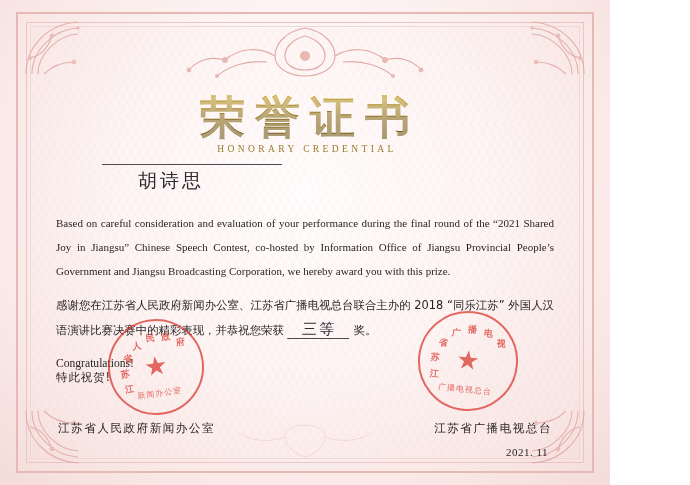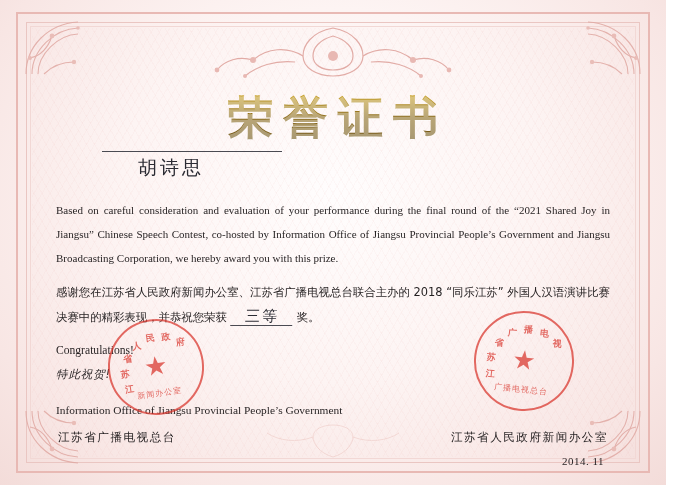--- a/index.html
+++ b/index.html
@@ -9,21 +9,21 @@
   }
   body {
     width: 690px;
     height: 485px;
     overflow: hidden;
     font-family: "Liberation Serif", serif;
   }
 
   .certificate {
     position: relative;
-    width: 666px;
+    width: 610px;
     height: 485px;
     background:
       radial-gradient(ellipse at 50% 40%, #fffdfd 0%, #fdf4f3 45%, #f8e6e4 80%, #f3dcd9 100%);
     box-sizing: border-box;
     overflow: hidden;
   }
 
   
   .frame-outer {
     position: absolute;
@@ -168,27 +168,25 @@
     line-height: 1.1;
   }
 
   .congrats {
     margin-top: 14px;
     font-size: 11.6px;
     color: #231f20;
     padding-left: 12px;
   }
   .congrats-cn {
-    margin-top: 10px;
     font-family: "DejaVu Sans", sans-serif;
     font-size: 11.4px;
     color: #231f20;
     padding-left: 12px;
     letter-spacing: 1px;
-    font-style: italic;
   }
 
   
   .sign-row {
     display: flex;
     justify-content: space-between;
     margin-top: 22px;
     padding: 0 12px;
     font-size: 11.4px;
     color: #231f20;
@@ -373,48 +371,48 @@
         <path d="M100 26 C84 20 66 22 54 30"></path>
         <path d="M140 26 C156 20 174 22 186 30"></path>
       </g>
     </svg>
   </div>
 
   <div class="content">
 
     <div class="title-block">
       <div class="title-cn">荣誉证书</div>
+      <div class="title-en">HONORARY CREDENTIAL</div>
     </div>
 
     <div class="name-wrap">
       <div class="name-underline"></div>
       <div style="position:absolute;left:58px;bottom:2px;">
         <span class="name-hand">胡诗思</span>
       </div>
     </div>
 
     <div class="body-en">Based on careful consideration and evaluation of your performance during the final round of the “2021 Shared Joy in Jiangsu” Chinese Speech Contest, co-hosted by Information Office of Jiangsu Provincial People’s Government and Jiangsu Broadcasting Corporation, we hereby award you with this prize.</div>
 
     <div class="body-cn">
       <span>感谢您在江苏省人民政府新闻办公室、江苏省广播电视总台联合主办的 2018 “同乐江苏” 外国人汉语演讲比赛决赛中的精彩表现，并恭祝您荣获</span><span class="award-inline">三等</span><span>奖。</span>
     </div>
 
     <div class="congrats">Congratulations!</div>
     <div class="congrats-cn">特此祝贺!</div>
 
     <div class="sign-row">
-      <span>Information Office of Jiangsu Provincial People’s Government</span>
     </div>
 
     <div class="sign-row-cn">
+      <span>江苏省人民政府新闻办公室</span>
       <span>江苏省广播电视总台</span>
-      <span>江苏省人民政府新闻办公室</span>
-    </div>
-
-    <div class="date-row">2014. 11</div>
+    </div>
+
+    <div class="date-row">2021. 11</div>
   </div>
 
   <div class="seal seal-left">
     <div class="ring-text">
       <span style="transform:rotate(-110deg) translate(0,-36px) rotate(110deg)">江</span>
       <span style="transform:rotate(-85deg) translate(0,-36px) rotate(85deg)">苏</span>
       <span style="transform:rotate(-60deg) translate(0,-36px) rotate(60deg)">省</span>
       <span style="transform:rotate(-35deg) translate(0,-36px) rotate(35deg)">人</span>
       <span style="transform:rotate(-10deg) translate(0,-36px) rotate(10deg)">民</span>
       <span style="transform:rotate(15deg) translate(0,-36px) rotate(-15deg)">政</span>

